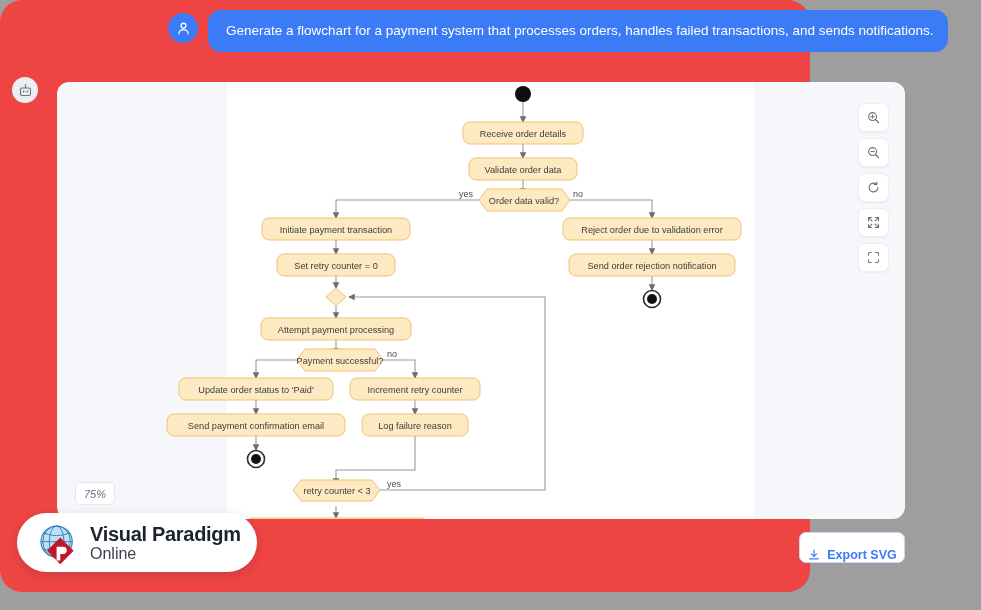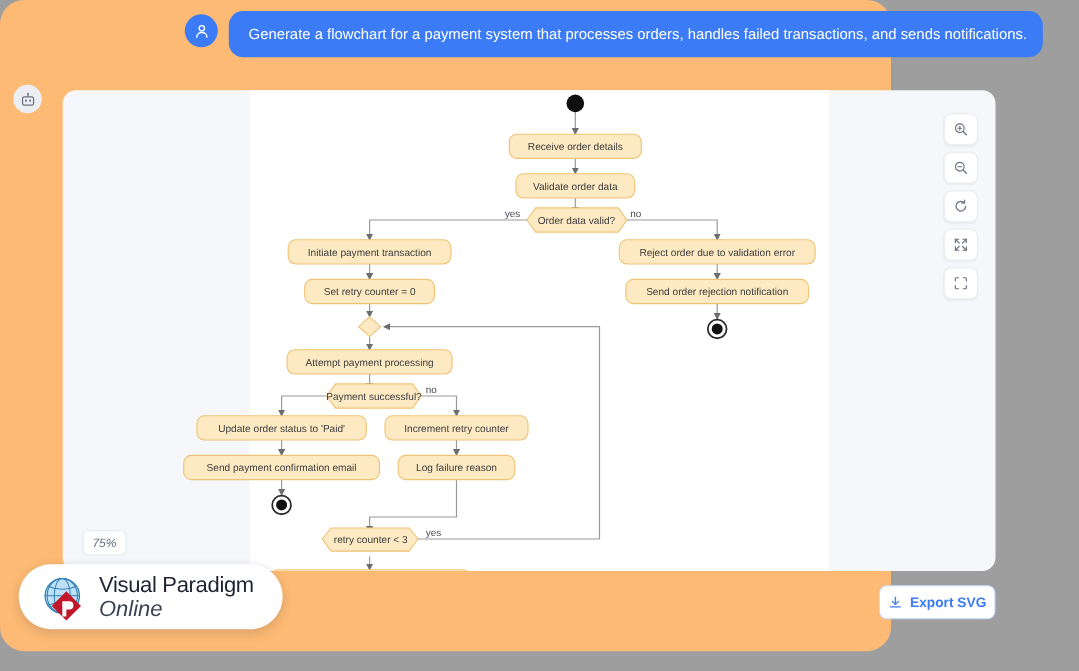--- a/index.html
+++ b/index.html
@@ -6,21 +6,21 @@
   html, body {
     width: 981px; height: 610px;
     background: #9e9e9e;
     font-family: "Liberation Sans", sans-serif;
     overflow: hidden;
   }
   .page-card {
     position: absolute;
     left: 0; top: 0;
     width: 810px; height: 592px;
-    background: #fdba74;
+    background: #ef4444;
     border-radius: 22px;
   }
 
   
   .prompt-row {
     position: absolute;
     left: 168px; top: 10px;
     display: flex;
     align-items: flex-start;
     gap: 10px;
@@ -118,36 +118,36 @@
     background: #ffffff;
     border-radius: 30px;
     box-shadow: 0 3px 11px rgba(16,24,40,.16);
     display: flex; align-items: center;
     gap: 9px;
     padding-left: 18px;
   }
   .logo-mark { width: 46px; height: 46px; flex: none; }
   .logo-text { line-height: 1.0; }
   .logo-text .l1 {
-    font-size: 20px; font-weight: normal; color: #1d2230;
+    font-size: 20px; font-weight: bold; color: #1d2230;
     letter-spacing: -.3px;
   }
   .logo-text .l2 {
-    font-size: 20px; color: #3b4252; margin-top: 2px; font-style: italic;
+    font-size: 16px; color: #3b4252; margin-top: 2px;
   }
 
   
   .export-btn {
     position: absolute;
     left: 799px; top: 532px;
     width: 106px; height: 31px;
     background: #ffffff;
     border: 1px solid #c7d7fb;
     border-radius: 7px;
-    display: flex; align-items: center; justify-content: center;
+    display: flex; align-items: flex-end; justify-content: center;
     gap: 6px;
     color: #3b7cf6;
     font-size: 12.5px;
     font-weight: bold;
     cursor: pointer;
   }
   .export-btn svg { width: 14px; height: 14px; display: block; }
 
   
   .nd-text {

